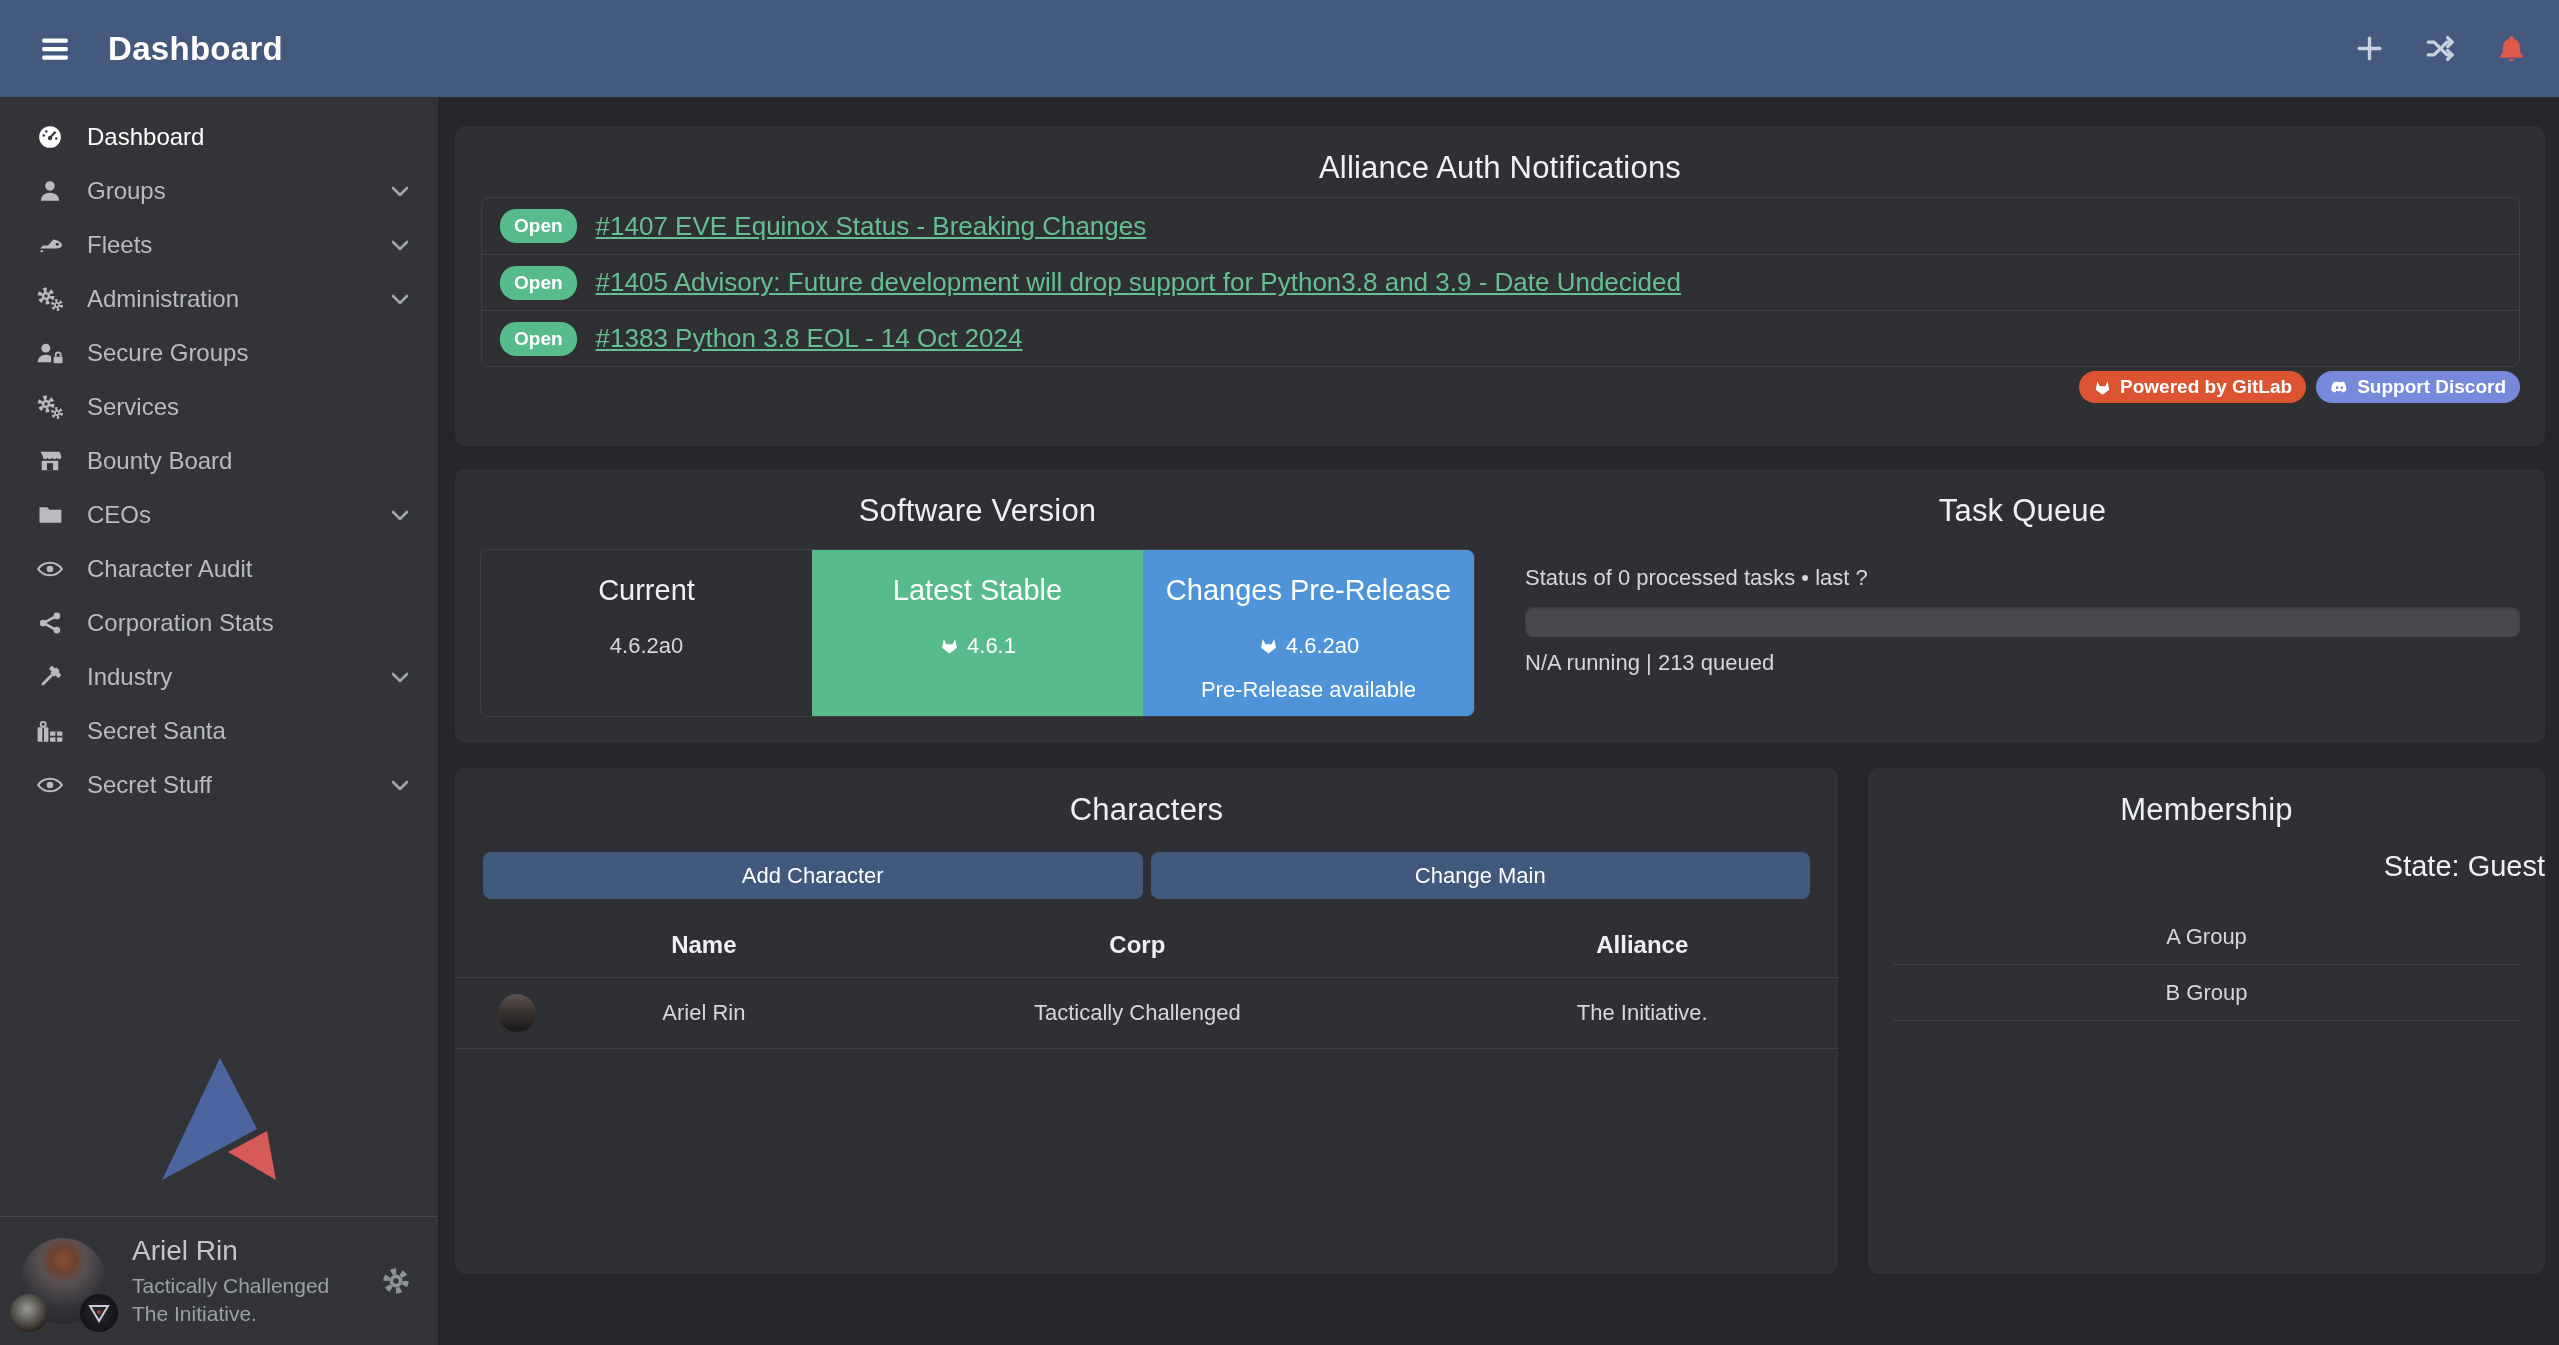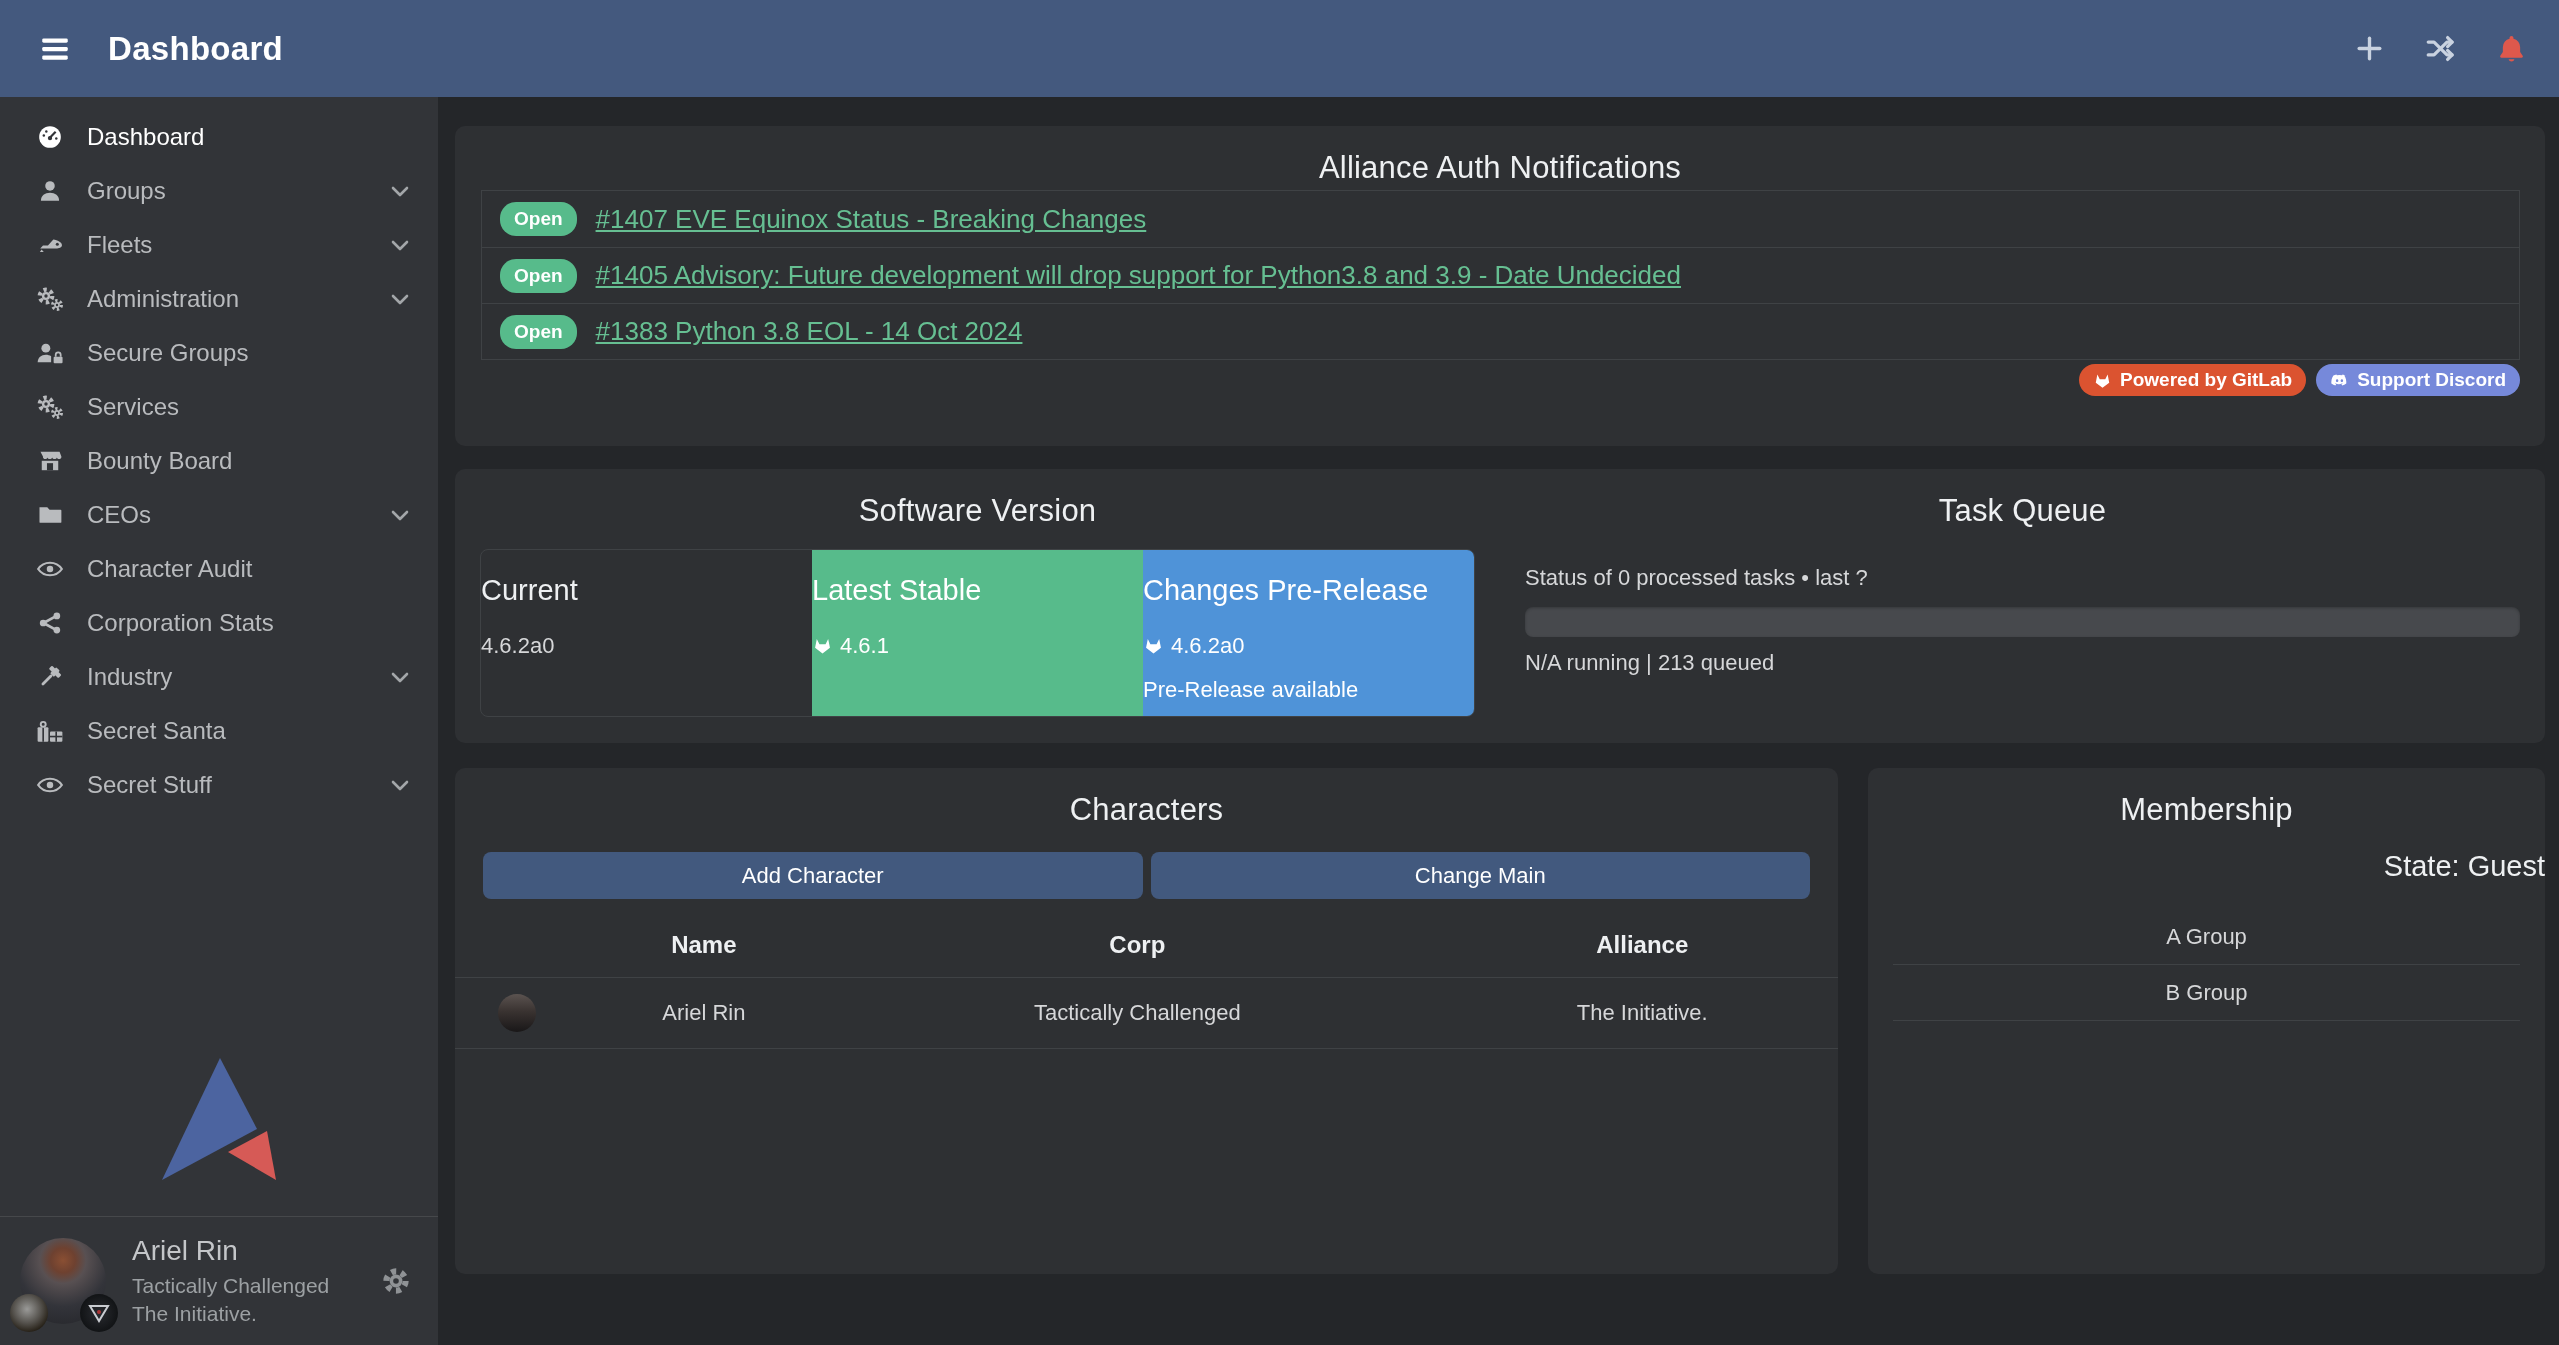--- a/index.html
+++ b/index.html
@@ -45,37 +45,37 @@
   .uinfo{flex:1;min-width:0}
   .uname{font-size:28px;color:#C4C6C9;margin-bottom:5px}
   .usub{font-size:21px;color:var(--txt-muted);line-height:1.32}
   .ugear{width:32px;height:32px;color:#8F9295;cursor:pointer;flex:none}
   
   .main{position:absolute;top:97px;left:438px;width:2121px;height:1248px;padding:29px 14px 0 17px}
   .panel{background:var(--panel);border-radius:10px}
   .panel h2{font-size:31px;font-weight:500;color:var(--txt-bright);text-align:center;padding-top:24px;letter-spacing:.2px}
   
   .p-notif{height:320px;margin-bottom:23px}
-  .notif-list{list-style:none;margin:4px 25px 0 26px;border:1px solid var(--border);border-radius:0;overflow:hidden}
+  .notif-list{list-style:none;margin:11px 25px 0 26px;border:1px solid var(--border);border-radius:8px;overflow:hidden}
   .notif-list li{display:flex;align-items:center;height:56px;padding:0 18px}
   .notif-list li + li{border-top:1px solid var(--border)}
   .badge-open{background:var(--accent-green);color:#fff;font-size:19px;font-weight:700;
     padding:6px 14px;border-radius:16px;flex:none}
   .notif-link{color:var(--link-green);font-size:26px;margin-left:19px;text-decoration:underline;cursor:pointer;white-space:nowrap}
   .ext-badges{display:flex;justify-content:flex-end;gap:10px;margin:4px 25px 0 0}
   .pill{height:32px;border-radius:16px;display:inline-flex;align-items:center;gap:8px;
     padding:0 14px;color:#fff;font-size:19px;font-weight:700;cursor:pointer;border:none}
   .pill svg{width:19px;height:19px;flex:none}
   .pill.gitlab{background:var(--gitlab-orange)}
   .pill.discord{background:var(--discord-blue)}
   
   .p-duo{height:274px;margin-bottom:25px;display:flex}
   .duo-half{flex:1;padding:0 25px}
   .vtable{display:flex;height:168px;margin-top:20px;border:1px solid var(--border);border-radius:8px;overflow:hidden}
-  .vcell{flex:1;padding-top:24px}
+  .vcell{flex:1;text-align:center;padding-top:24px}
   .vcell h3{font-size:29px;font-weight:500;color:var(--txt-bright)}
   .vcell .vver{font-size:22px;margin-top:26px;color:var(--txt)}
   .vcell.stable{background:var(--accent-green)}
   .vcell.pre{background:var(--accent-blue)}
   .vcell.stable h3,.vcell.stable .vver,.vcell.pre h3,.vcell.pre .vver,.vcell.pre .vnote{color:#fff}
   .vnote{font-size:22px;margin-top:18px}
   .tanuki{width:21px;height:21px;vertical-align:-3px;margin-right:7px}
   .tq-status{font-size:22px;margin-top:36px}
   .tq-bar{height:30px;border-radius:8px;background:#47494D;margin-top:16px;box-shadow:inset 0 1px 3px rgba(0,0,0,.25)}
   .tq-queue{font-size:22px;margin-top:13px}

